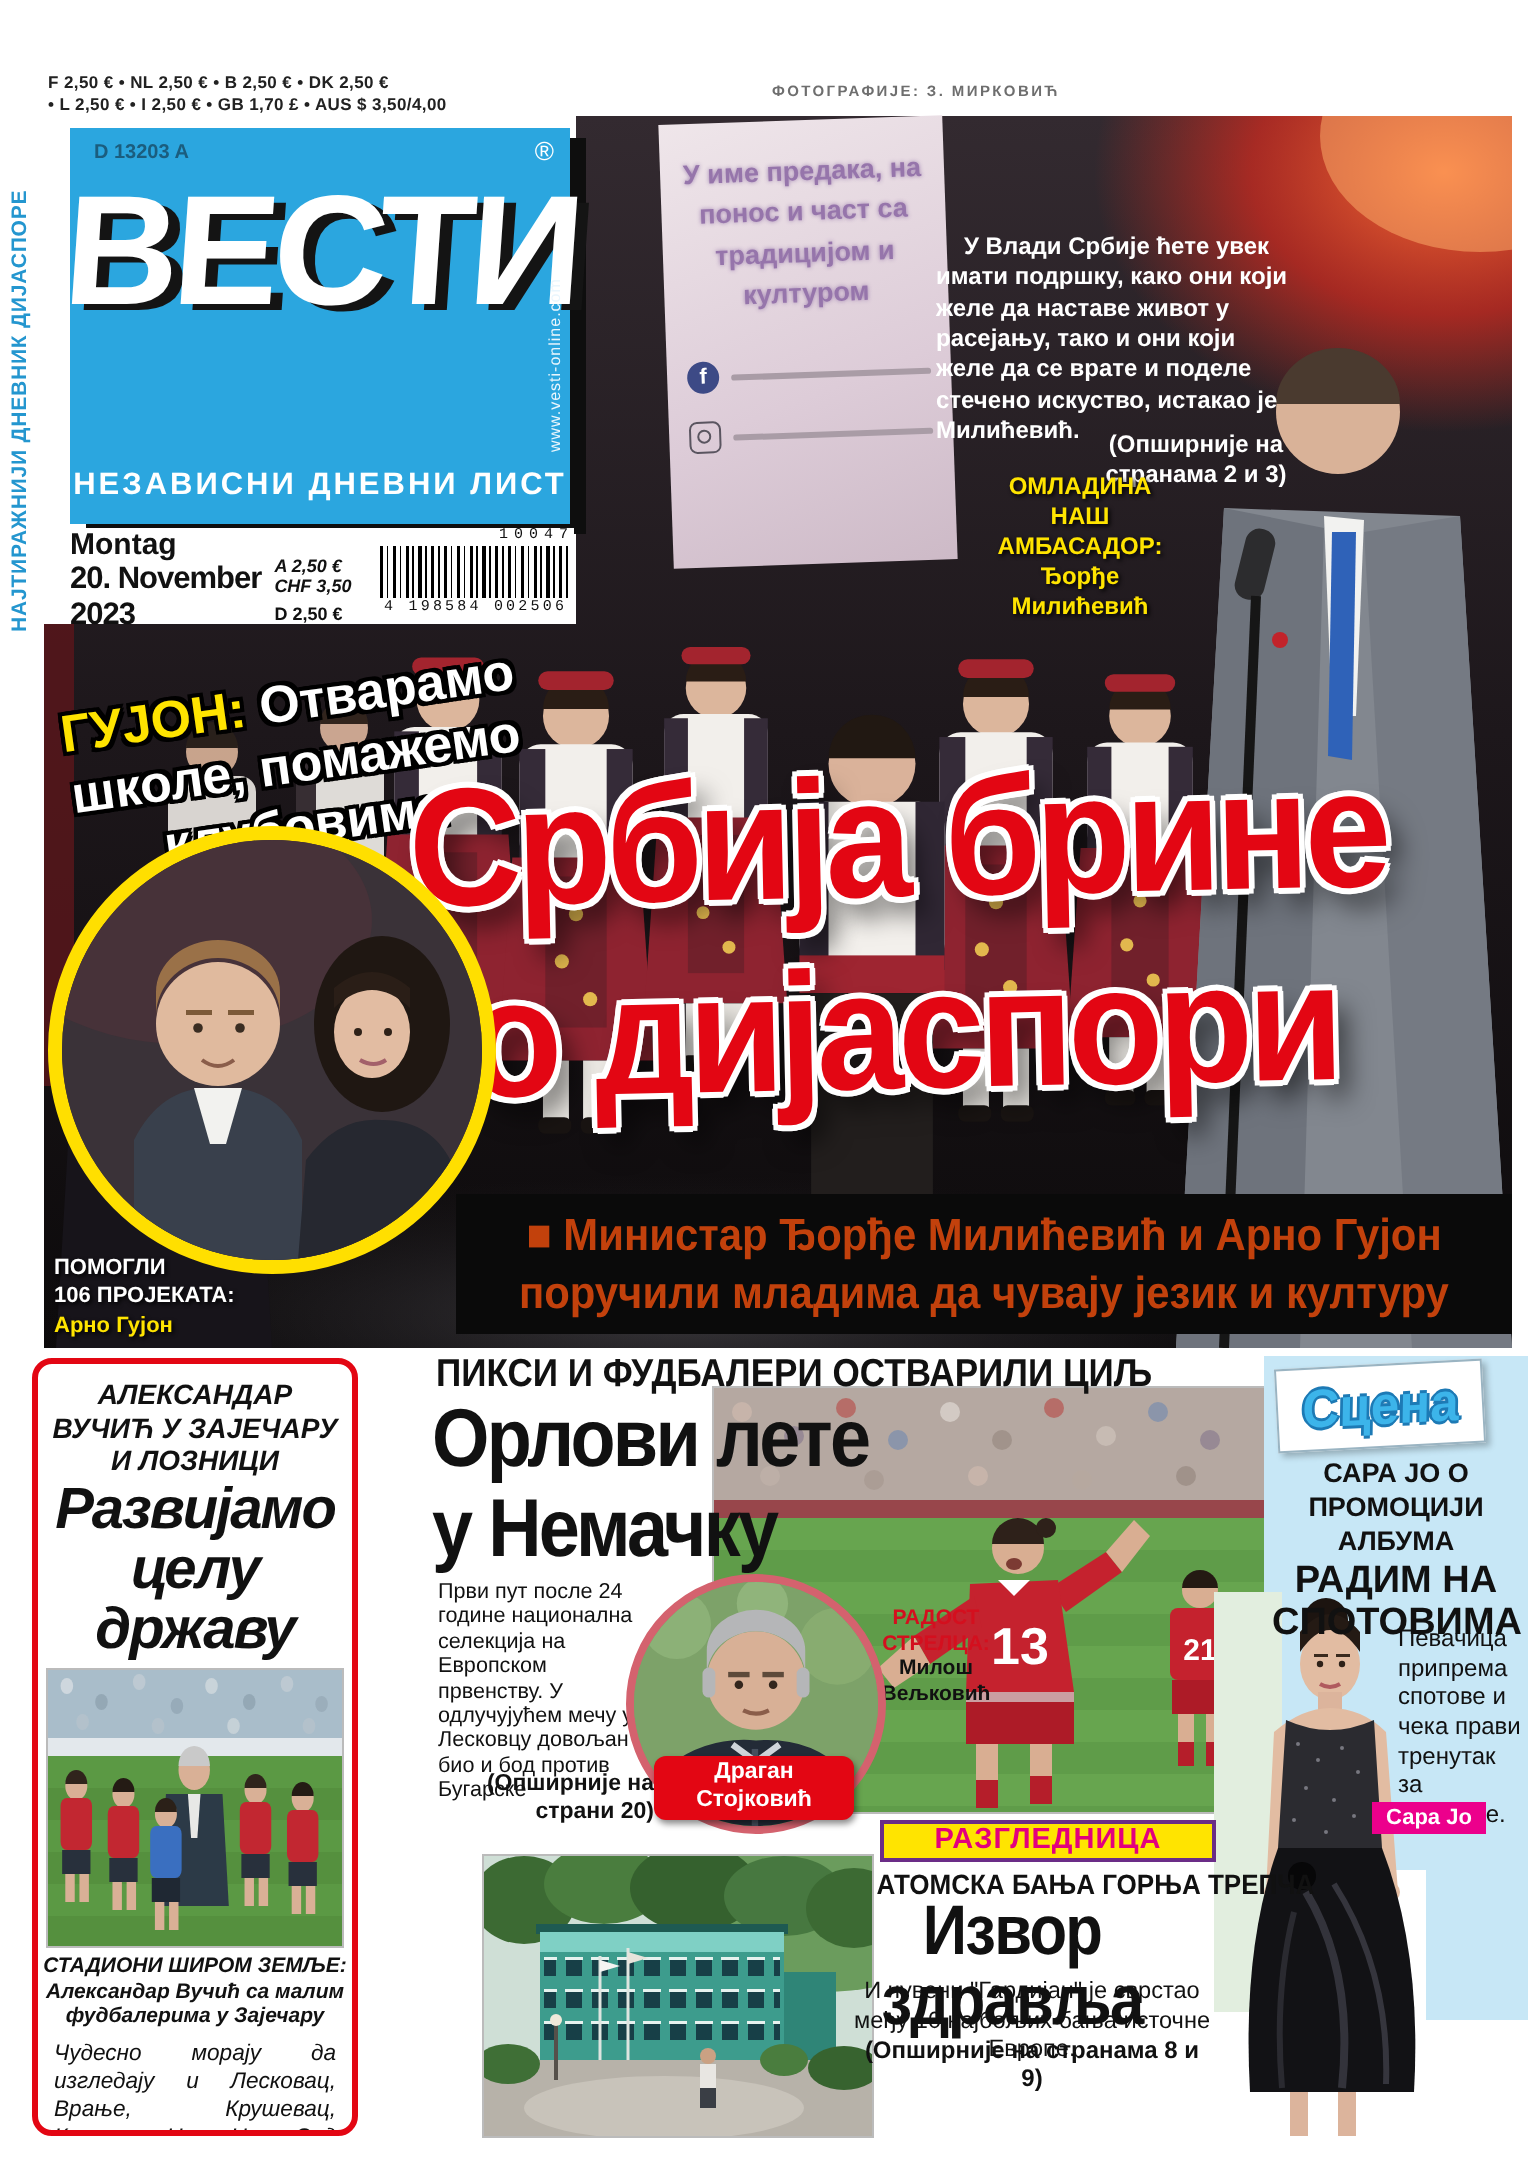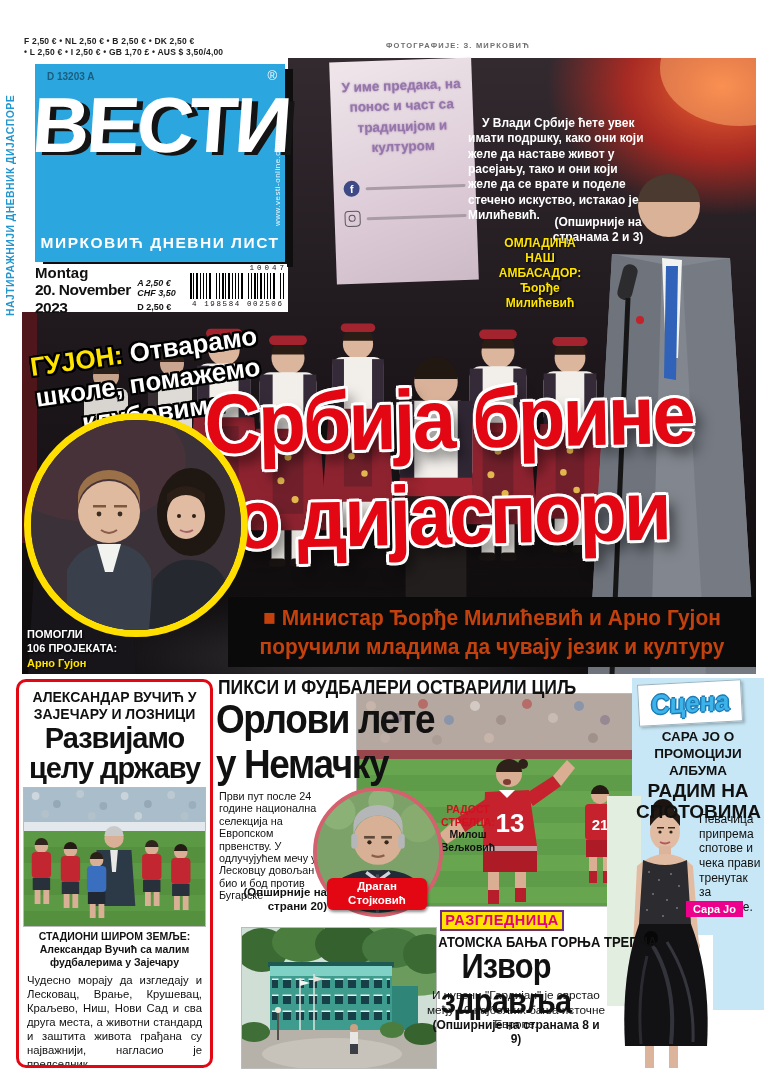--- a/index.html
+++ b/index.html
@@ -79,22 +79,22 @@
   .hl{font-size:84px;line-height:.98;letter-spacing:-3px;
       text-shadow:3px 0 0 #fff,-3px 0 0 #fff,0 3px 0 #fff,0 -3px 0 #fff,
                   2.5px 2.5px 0 #fff,-2.5px -2.5px 0 #fff,2.5px -2.5px 0 #fff,-2.5px 2.5px 0 #fff,
                   7px 9px 14px rgba(0,0,0,.6);}
   .hl2{margin-top:14px;}
   .substrip{left:228px;top:597px;width:528px;height:70px;background:#0a0a0a;z-index:5;color:#c2410c;
             display:flex;flex-direction:column;align-items:center;justify-content:center;line-height:1.3;}
   .substrip .ln{font-size:22.5px;font-weight:bold;white-space:nowrap;}
 
   
-  .vbox{left:16px;top:679px;width:197px;height:389px;border:3px solid #e30613;border-radius:10px;
-        box-sizing:border-box;background:#fff;overflow:hidden;z-index:2;}
+  .vbox{left:16px;top:679px;width:163px;height:389px;border:3px solid #e30613;border-radius:10px;
+        box-sizing:border-box;background:#fff;overflow:hidden;z-index:2;font-style:italic;}
   .v-kick{margin:7px 4px 0;font-size:14px;font-weight:bold;text-align:center;line-height:1.18;}
   .v-head{margin-top:1px;font-size:29px;font-weight:bold;text-align:center;line-height:1.04;letter-spacing:-1px;}
   .v-photo{margin:5px 5px 0;height:138px;box-shadow:0 0 0 1px #bbb;}
   .v-cap{margin:4px 2px 0;font-size:10.5px;font-weight:bold;text-align:center;line-height:1.2;}
   .v-body{margin:5px 8px 0;font-size:11.3px;line-height:1.24;text-align:justify;}
 
   
   .f-kick{left:218px;top:676px;font-size:19.5px;font-weight:bold;z-index:3;white-space:nowrap;}
   .f-h1{left:216px;top:699px;font-size:41px;font-weight:bold;line-height:1;letter-spacing:-1.5px;z-index:3;}
   .f-h2{left:216px;top:744px;font-size:41px;font-weight:bold;line-height:1;letter-spacing:-1.5px;z-index:3;}
@@ -118,21 +118,21 @@
                  text-shadow:1.5px 0 #1d7ab5,-1.5px 0 #1d7ab5,0 1.5px #1d7ab5,0 -1.5px #1d7ab5;}
   .s-kick{left:636px;top:729px;width:124px;font-size:13.5px;font-weight:bold;text-align:center;line-height:1.25;z-index:3;}
   .s-head{left:636px;top:780px;width:124px;font-size:19px;font-weight:bold;text-align:center;line-height:1.12;z-index:3;}
   .s-photo{left:607px;top:796px;width:132px;height:272px;z-index:2;}
   .s-body{left:699px;top:812px;width:64px;font-size:12px;line-height:1.22;color:#111;z-index:3;}
   .s-tag{left:686px;top:901px;background:#ec008c;color:#fff;font-size:11px;font-weight:bold;
          padding:2px 7px;z-index:4;}
 
   
   .spa-photo{left:242px;top:928px;width:194px;height:140px;z-index:1;box-shadow:0 0 0 1px #bbb;}
-  .r-banner{left:440px;top:910px;width:124px;height:21px;background:#ffe400;border:2px solid #6b2d87;
+  .r-banner{left:440px;top:910px;width:168px;height:21px;background:#ffe400;border:2px solid #6b2d87;
             box-sizing:border-box;color:#e3007e;font-size:14.5px;font-weight:bold;text-align:center;
             line-height:16px;letter-spacing:.5px;z-index:3;}
   .r-kick{left:430px;top:934px;width:176px;font-size:14px;font-weight:bold;text-align:center;z-index:3;white-space:nowrap;}
   .r-head{left:400px;top:948px;width:212px;font-size:35px;font-weight:bold;text-align:center;
           letter-spacing:-1px;line-height:1;z-index:3;}
   .r-body{left:420px;top:988px;width:192px;font-size:11.8px;text-align:center;line-height:1.25;z-index:3;}
   .r-more{left:430px;top:1018px;width:172px;font-size:12px;font-weight:bold;text-align:center;z-index:3;}
 </style>
 </head>
 <body>
@@ -254,21 +254,21 @@
     <div>F 2,50 € • NL 2,50 € • B 2,50 € • DK 2,50 €</div>
     <div>• L 2,50 € • I 2,50 € • GB 1,70 £ • AUS $ 3,50/4,00</div>
   </div>
   <div class="abs photo-credit">ФОТОГРАФИЈЕ: З. МИРКОВИЋ</div>
   <div class="abs side-text">НАЈТИРАЖНИЈИ ДНЕВНИК ДИЈАСПОРЕ</div>
 
   <div class="abs logo-box">
     <span class="edition">D 13203 A</span>
     <span class="reg">®</span>
     <div class="logo-word">ВЕСТИ</div>
-    <div class="tagline">МИРКОВИЋ ДНЕВНИ ЛИСТ</div>
+    <div class="tagline">НЕЗАВИСНИ ДНЕВНИ ЛИСТ</div>
     <div class="site-vert">www.vesti-online.com</div>
   </div>
   <div class="abs date-strip">
     <div style="width:108px;">
       <div class="day">Montag</div>
       <div class="fulldate">20. November 2023</div>
     </div>
     <div style="width:48px;">
       <div class="pr1">A 2,50 €  CHF 3,50</div>
       <div class="pr2">D 2,50 €</div>

